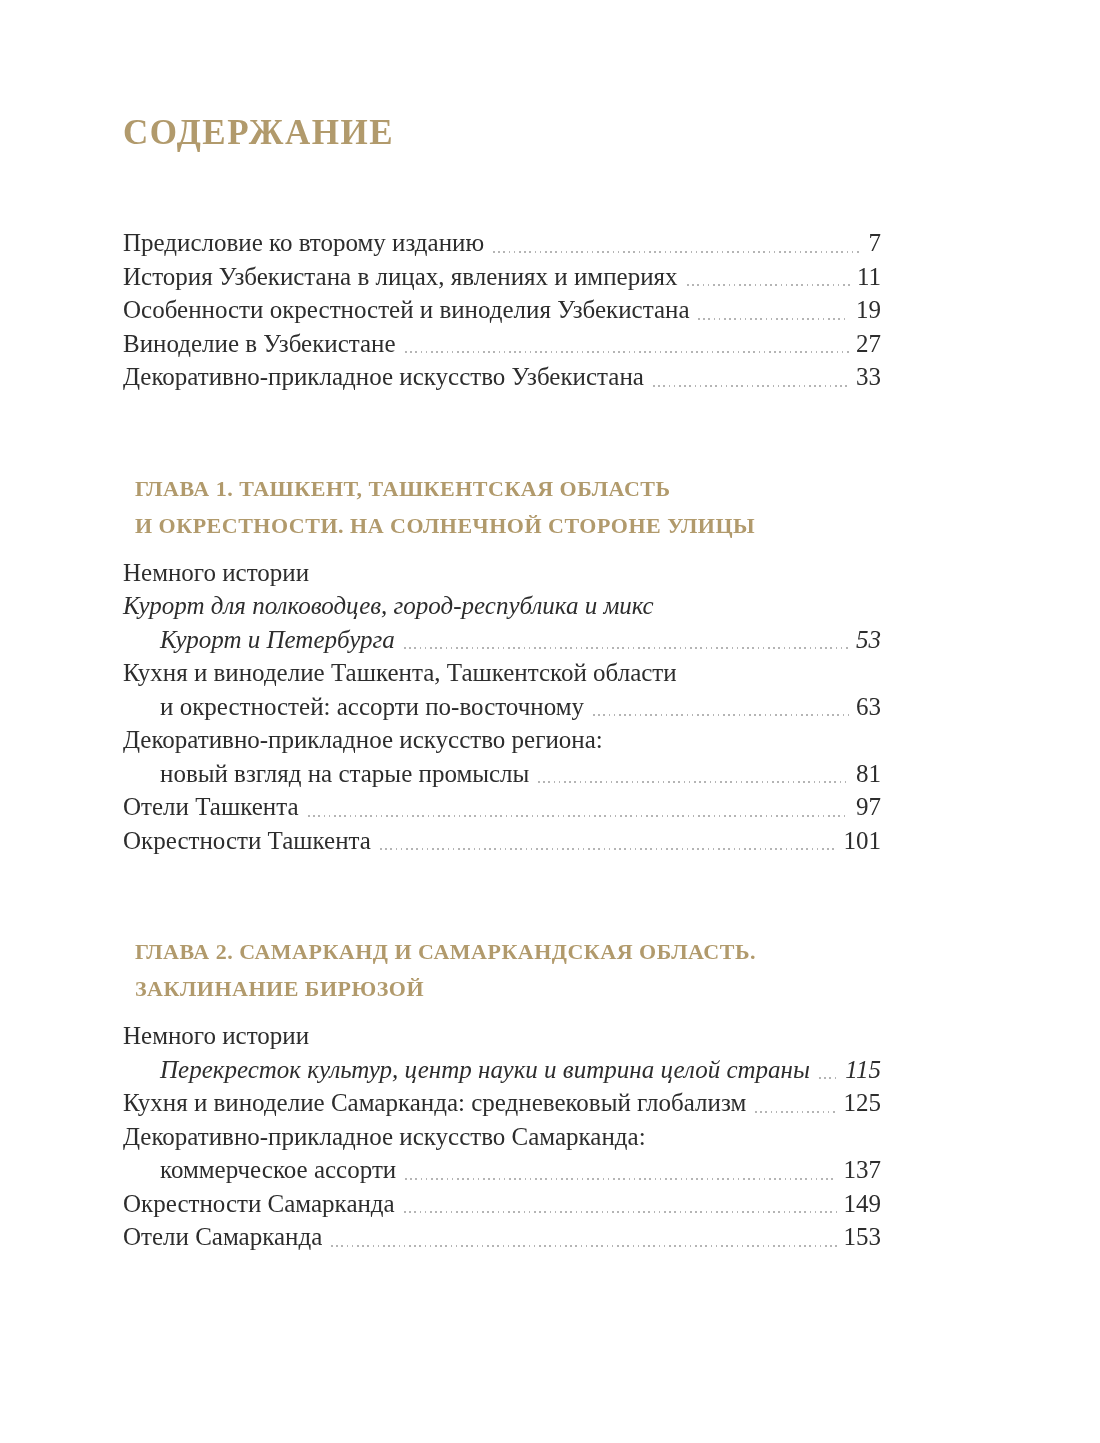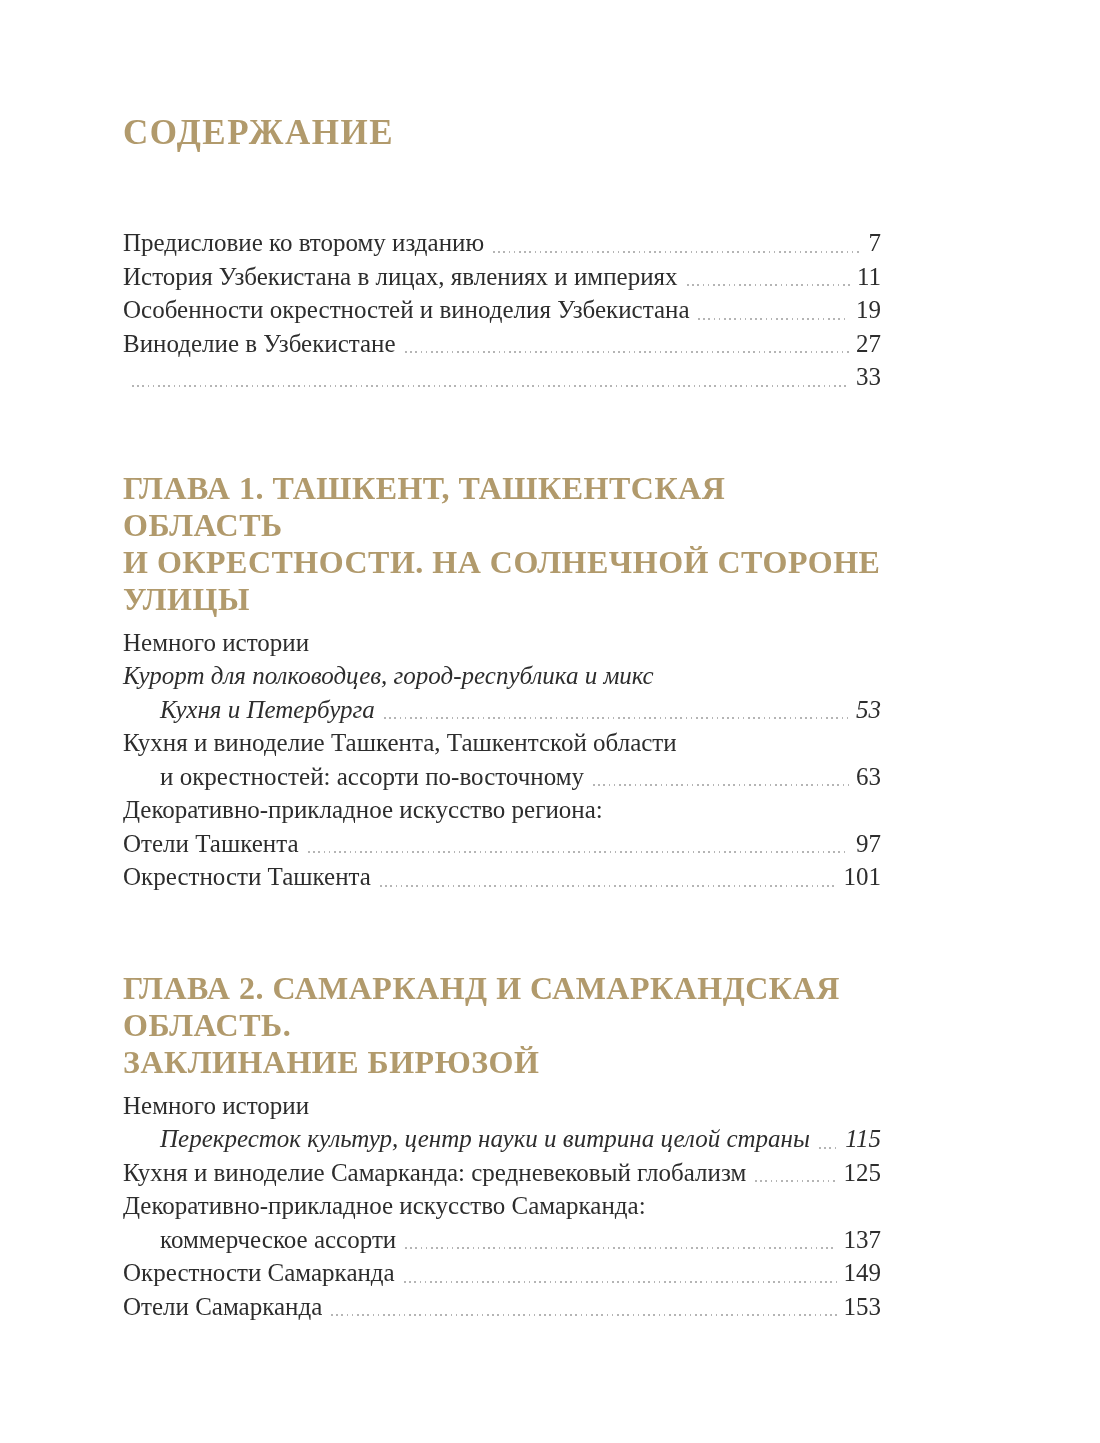--- a/index.html
+++ b/index.html
@@ -30,22 +30,22 @@
     letter-spacing: 1.5px;
     color: #b19a6c;
   }
   .toc-list {
     margin-top: 72px;
   }
   .chapter {
     margin-top: 76px;
   }
   .chapter-heading {
-    margin: 0;
-    font-size: 32px;
+    margin: 12px;
+    font-size: 22px;
     line-height: 37px;
     font-weight: bold;
     letter-spacing: 0.5px;
     color: #b19a6c;
   }
   .chapter .toc-list {
     margin-top: 8px;
   }
   .toc-row {
     display: flex;
@@ -101,52 +101,58 @@
       <span class="label">Особенности окрестностей и виноделия Узбекистана</span>
       <span class="leader"></span>
       <span class="pagenum">19</span>
     </div>
     <div class="toc-row">
       <span class="label">Виноделие в Узбекистане</span>
       <span class="leader"></span>
       <span class="pagenum">27</span>
     </div>
     <div class="toc-row">
+      <span class="label">Декоративно-прикладное искусство Узбекистана</span>
       <span class="leader"></span>
       <span class="pagenum">33</span>
     </div>
   </div>
 
   <div class="chapter">
     <h2 class="chapter-heading">
       <span style="display:block">ГЛАВА 1. ТАШКЕНТ, ТАШКЕНТСКАЯ ОБЛАСТЬ</span>
       <span style="display:block">И ОКРЕСТНОСТИ. НА СОЛНЕЧНОЙ СТОРОНЕ УЛИЦЫ</span>
     </h2>
     <div class="toc-list">
       <div class="toc-row">
         <span class="label">Немного истории</span>
       </div>
       <div class="toc-row italic">
         <span class="label">Курорт для полководцев, город-республика и микс</span>
       </div>
       <div class="toc-row italic indent">
-        <span class="label">Кухня и Петербурга</span>
+        <span class="label">Курорт и Петербурга</span>
         <span class="leader"></span>
         <span class="pagenum">53</span>
       </div>
       <div class="toc-row">
         <span class="label">Кухня и виноделие Ташкента, Ташкентской области</span>
       </div>
       <div class="toc-row indent">
         <span class="label">и окрестностей: ассорти по-восточному</span>
         <span class="leader"></span>
         <span class="pagenum">63</span>
       </div>
       <div class="toc-row">
         <span class="label">Декоративно-прикладное искусство региона:</span>
+      </div>
+      <div class="toc-row indent">
+        <span class="label">новый взгляд на старые промыслы</span>
+        <span class="leader"></span>
+        <span class="pagenum">81</span>
       </div>
       <div class="toc-row">
         <span class="label">Отели Ташкента</span>
         <span class="leader"></span>
         <span class="pagenum">97</span>
       </div>
       <div class="toc-row">
         <span class="label">Окрестности Ташкента</span>
         <span class="leader"></span>
         <span class="pagenum">101</span>

